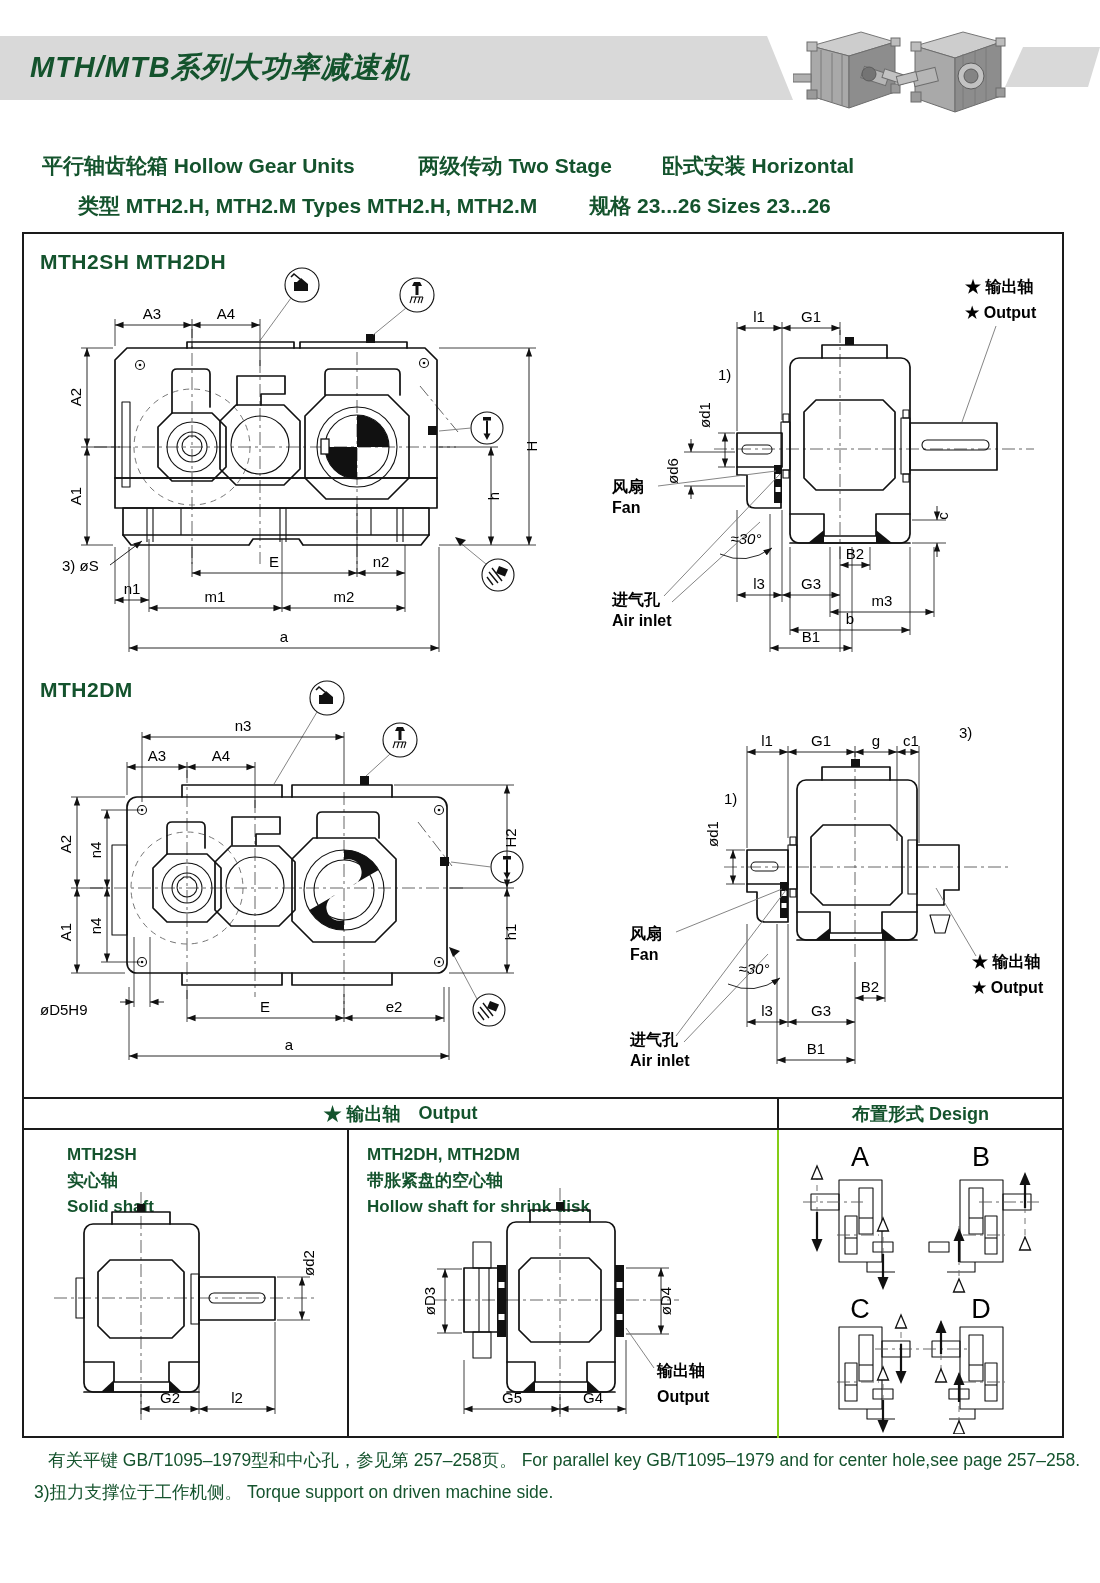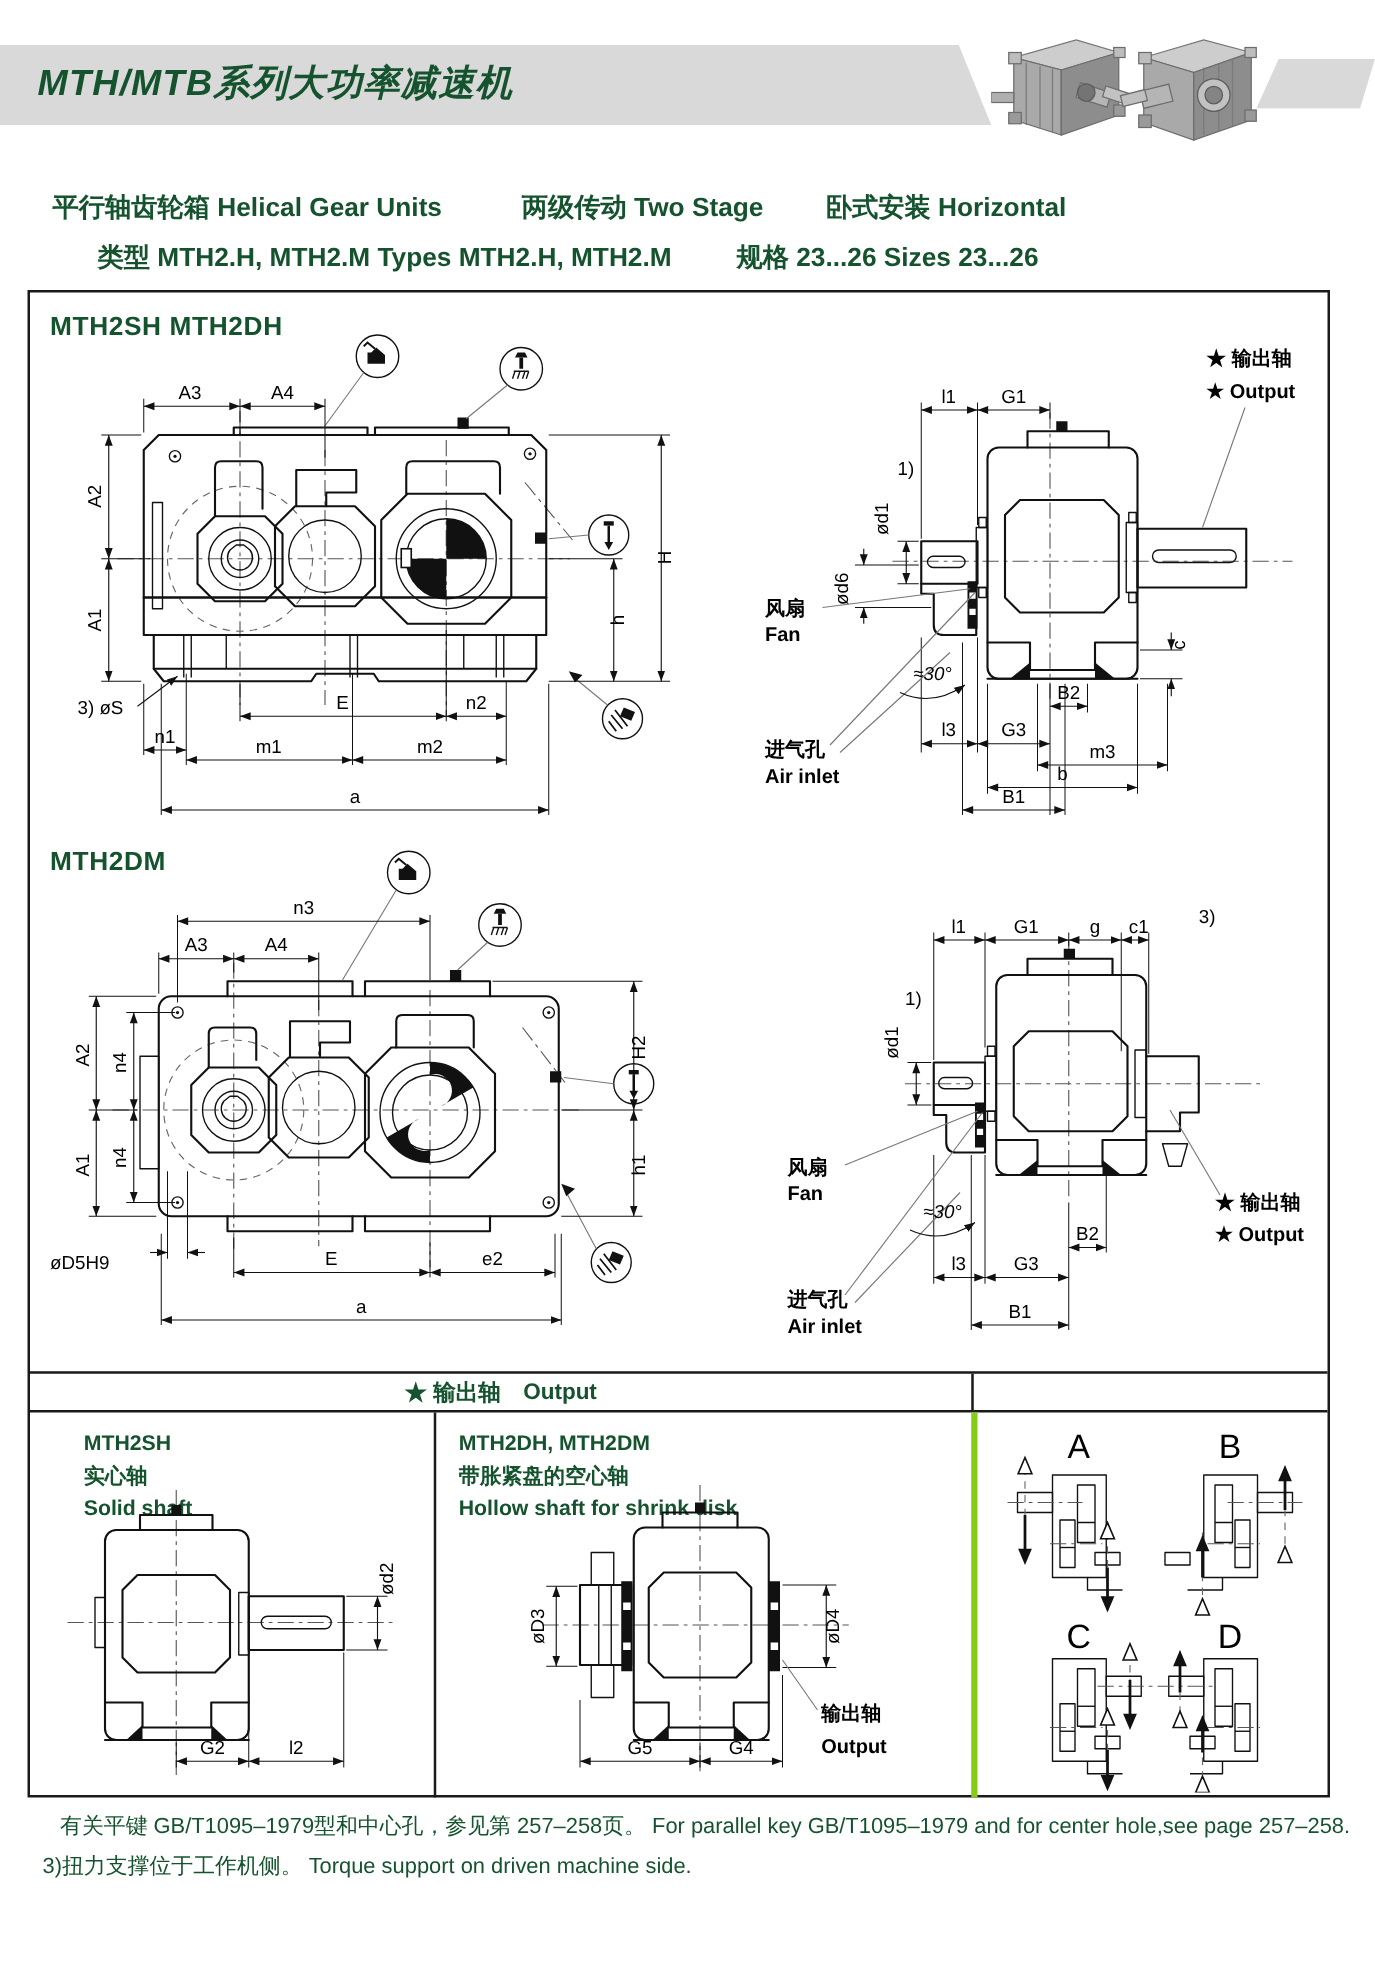--- a/index.html
+++ b/index.html
@@ -23,21 +23,21 @@
   
   #out-sec{position:absolute;left:0;top:863px;width:1038px;height:339px;border-top:2px solid #1a1a1a;
         display:flex;flex-direction:column;}
   #out-head{height:29px;border-bottom:2px solid #1a1a1a;display:flex;}
   #out-head-left{width:753px;border-right:2px solid #1a1a1a;display:flex;align-items:center;
         justify-content:center;font-size:18px;font-weight:bold;gap:18px;}
   #out-head-right{flex:1;display:flex;align-items:center;justify-content:center;font-size:18px;font-weight:bold;}
   #out-body{flex:1;display:flex;}
   .panel{position:relative;}
   #panel1{width:323px;border-right:2px solid #1a1a1a;}
-  #panel2{width:428px;border-right:5px solid #84cc16;}
+  #panel2{width:428px;border-right:2px solid #84cc16;}
   #panel3{flex:1;}
   .ptitle{position:absolute;font-size:17px;font-weight:bold;line-height:26px;white-space:nowrap;}
   .panel svg{position:absolute;left:0;top:0;}
   
   #notes{position:absolute;left:34px;top:1444px;width:1040px;font-size:17.5px;line-height:32px;}
   #notes div{white-space:nowrap;}
   .indent{padding-left:14px;}
   
   .o{fill:none;stroke:#111;stroke-width:1.7;stroke-linejoin:round;stroke-linecap:round;}
   .o2{fill:none;stroke:#111;stroke-width:1.1;stroke-linejoin:round;}
@@ -91,21 +91,21 @@
       <line x1="70" y1="31" x2="70" y2="85" stroke="#7a7a7a"></line>
       <line x1="81" y1="28" x2="81" y2="81" stroke="#7a7a7a"></line>
       <circle cx="66" cy="56" r="13" fill="#c2c2c2" stroke="#5c5c5c"></circle>
       <circle cx="66" cy="56" r="7" fill="#848484" stroke="#5c5c5c"></circle>
       <rect x="8" y="50" width="24" height="14" fill="#b5b5b5" stroke="#6d6d6d" transform="rotate(-14 20 57)"></rect>
       <rect x="-8" y="54" width="20" height="9" fill="#c0c0c0" stroke="#6d6d6d" transform="rotate(-14 2 58)"></rect>
     </g>
   </svg>
 
   <div class="subline" style="top:152px;">
-    <span>平行轴齿轮箱 Helical Gear Units</span><span style="width:58px;"></span>
+    <span>平行轴齿轮箱 Hollow Gear Units</span><span style="width:58px;"></span>
     <span>两级传动 Two Stage</span><span style="width:44px;"></span>
     <span>卧式安装 Horizontal</span>
   </div>
   <div class="subline" style="top:192px;margin-left:36px;">
     <span>类型 MTH2.H, MTH2.M Types MTH2.H, MTH2.M</span><span style="width:46px;"></span>
     <span>规格 23...26 Sizes 23...26</span>
   </div>
 
   <div id="main-box">
 
@@ -477,20 +477,21 @@
         <line class="ldr" x1="952" y1="294" x2="912" y2="226"></line>
       </g>
     </svg>
 
     <div id="out-sec">
       <div id="out-head">
         <div id="out-head-left">
           <span>★ 输出轴</span>
           <span>Output</span>
         </div>
+        <div id="out-head-right">布置形式 Design</div>
       </div>
       <div id="out-body">
 
         <div id="panel1" class="panel">
           <div class="ptitle" style="left:43px;top:12px;">
             <div>MTH2SH</div>
             <div>实心轴</div>
             <div>Solid shaft</div>
           </div>
           <svg width="321" height="304" viewBox="0 0 321 304">

